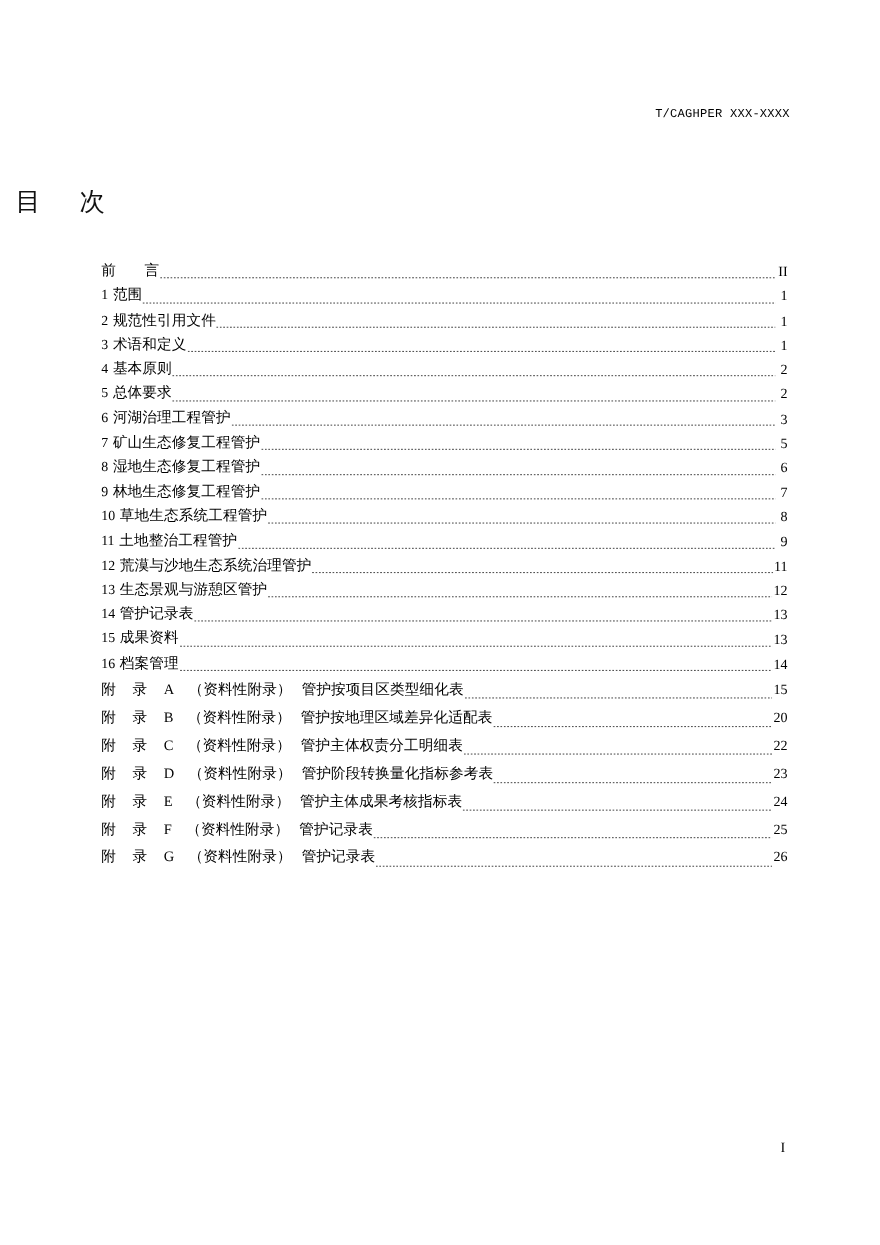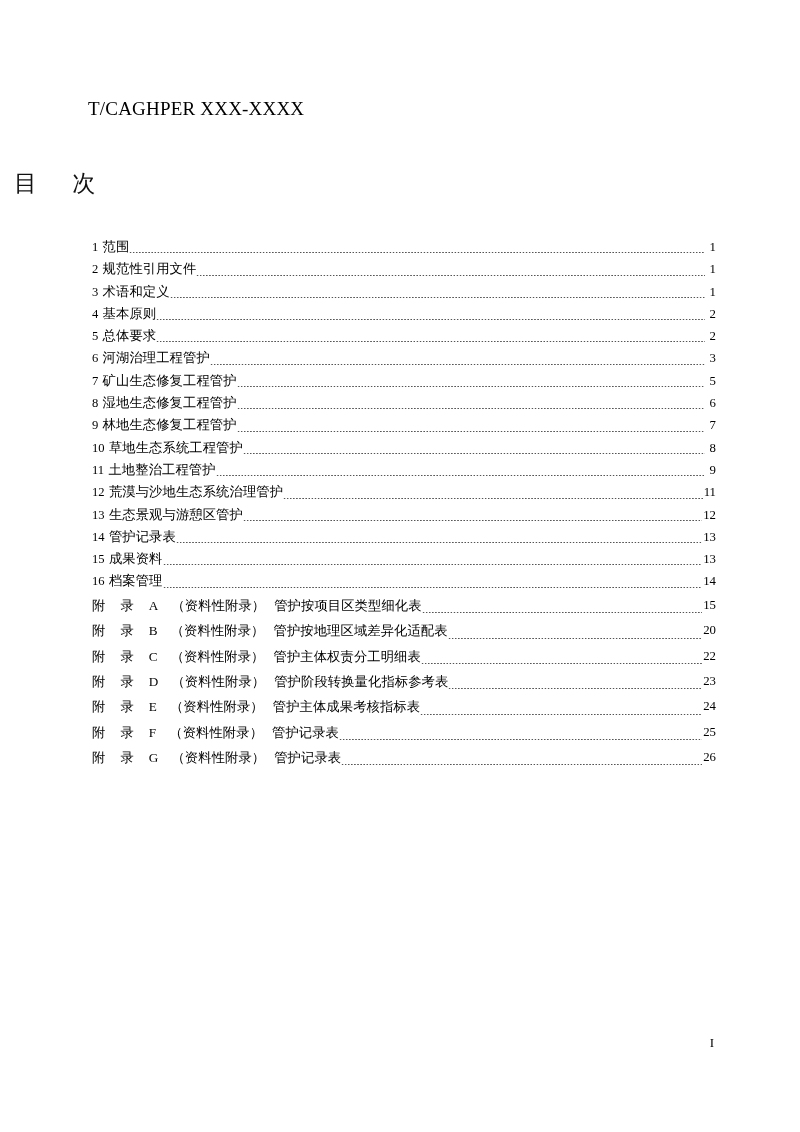--- a/index.html
+++ b/index.html
@@ -23,23 +23,23 @@
     height: 1132px;
     overflow: hidden;
   }
 
   
   .doc-header {
     position: absolute;
     top: 98px;
     left: 88px;
     right: 82px;
-    text-align: left;
-    font-family: Liberation Serif, serif;
-    font-size: 19px;
+    text-align: right;
+    font-family: Liberation Mono, monospace;
+    font-size: 11px;
     letter-spacing: 0.2px;
     color: #000;
     white-space: nowrap;
   }
 
   
   .toc-title {
     position: absolute;
     top: 168px;
     left: 0;
@@ -164,20 +164,27 @@
 <body>
 
 <div class="page">
 
   <div class="doc-header">T/CAGHPER XXX-XXXX</div>
 
   <div class="toc-title">目 次</div>
 
   <div class="toc-list">
 
+    <div class="toc-row front">
+      <span class="toc-label">
+        <span>前</span><span class="wide-gap"></span><span>言</span>
+      </span>
+      <span class="toc-leader"></span>
+      <span class="toc-page">II</span>
+    </div>
 
     <div id="chapter-rows">
         <div class="toc-row">
           <span class="toc-label"><span class="num">1</span><span> 范围</span></span>
           <span class="toc-leader"></span>
           <span class="toc-page">1</span>
         </div>
         <div class="toc-row">
           <span class="toc-label"><span class="num">2</span><span> 规范性引用文件</span></span>
           <span class="toc-leader"></span>

